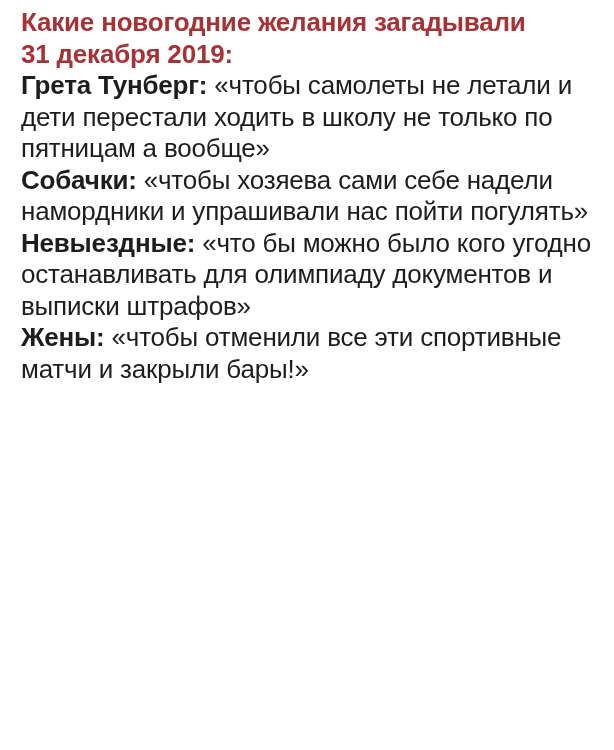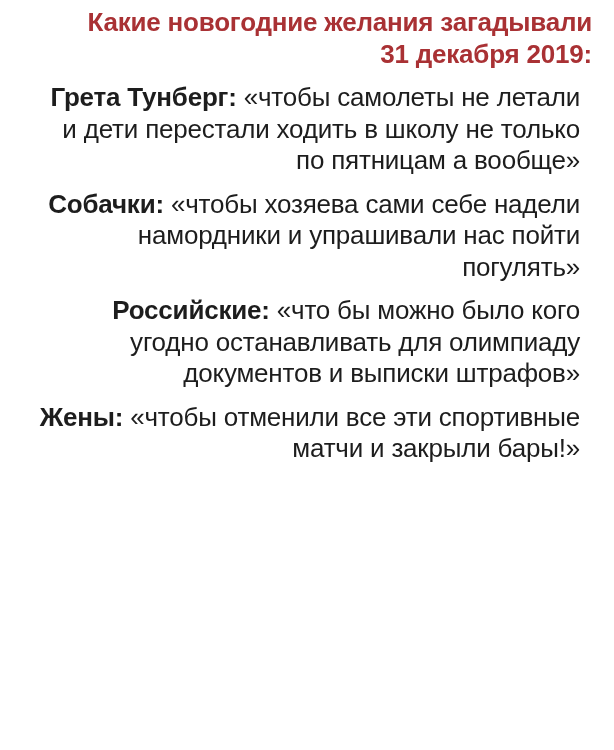--- a/index.html
+++ b/index.html
@@ -13,47 +13,46 @@
   .page {
     box-sizing: border-box;
     width: 614px;
     height: 644px;
     padding: 7px 22px 0 21px;
     font-family: "Liberation Sans", sans-serif;
     font-size: 26px;
     line-height: 31.5px;
     color: #1d1d1d;
     letter-spacing: -0.2px;
-    text-align: right;
   }
   .title {
     margin: 0;
     font-size: 26px;
     font-weight: bold;
     color: #a93134;
     white-space: pre-line;
   }
   .entry {
-    margin: 12px;
+    margin: 0;
   }
   .who {
     font-weight: bold;
   }
 </style>
 </head>
 <body>
 
 <div class="page">
   <h1 class="title">Какие новогодние желания загадывали
 31 декабря 2019:</h1>
 
   <p class="entry"><b class="who">Грета Тунберг:</b> <span>«чтобы самолеты не летали и дети перестали ходить в школу не только по пятницам а вообще»</span></p>
 
 
 
   <p class="entry"><b class="who">Собачки:</b> <span>«чтобы хозяева сами себе надели намордники и упрашивали нас пойти погулять»</span></p>
 
-  <p class="entry"><b class="who">Российские:</b> <span>«что бы можно было кого угодно останавливать для олимпиаду документов и выписки штрафов»</span></p>
+  <p class="entry"><b class="who">Невыездные:</b> <span>«что бы можно было кого угодно останавливать для олимпиаду документов и выписки штрафов»</span></p>
 
 
 
   <p class="entry"><b class="who">Жены:</b> <span>«чтобы отменили все эти спортивные матчи и закрыли бары!»</span></p>
 </div>
 
 </body></html>

